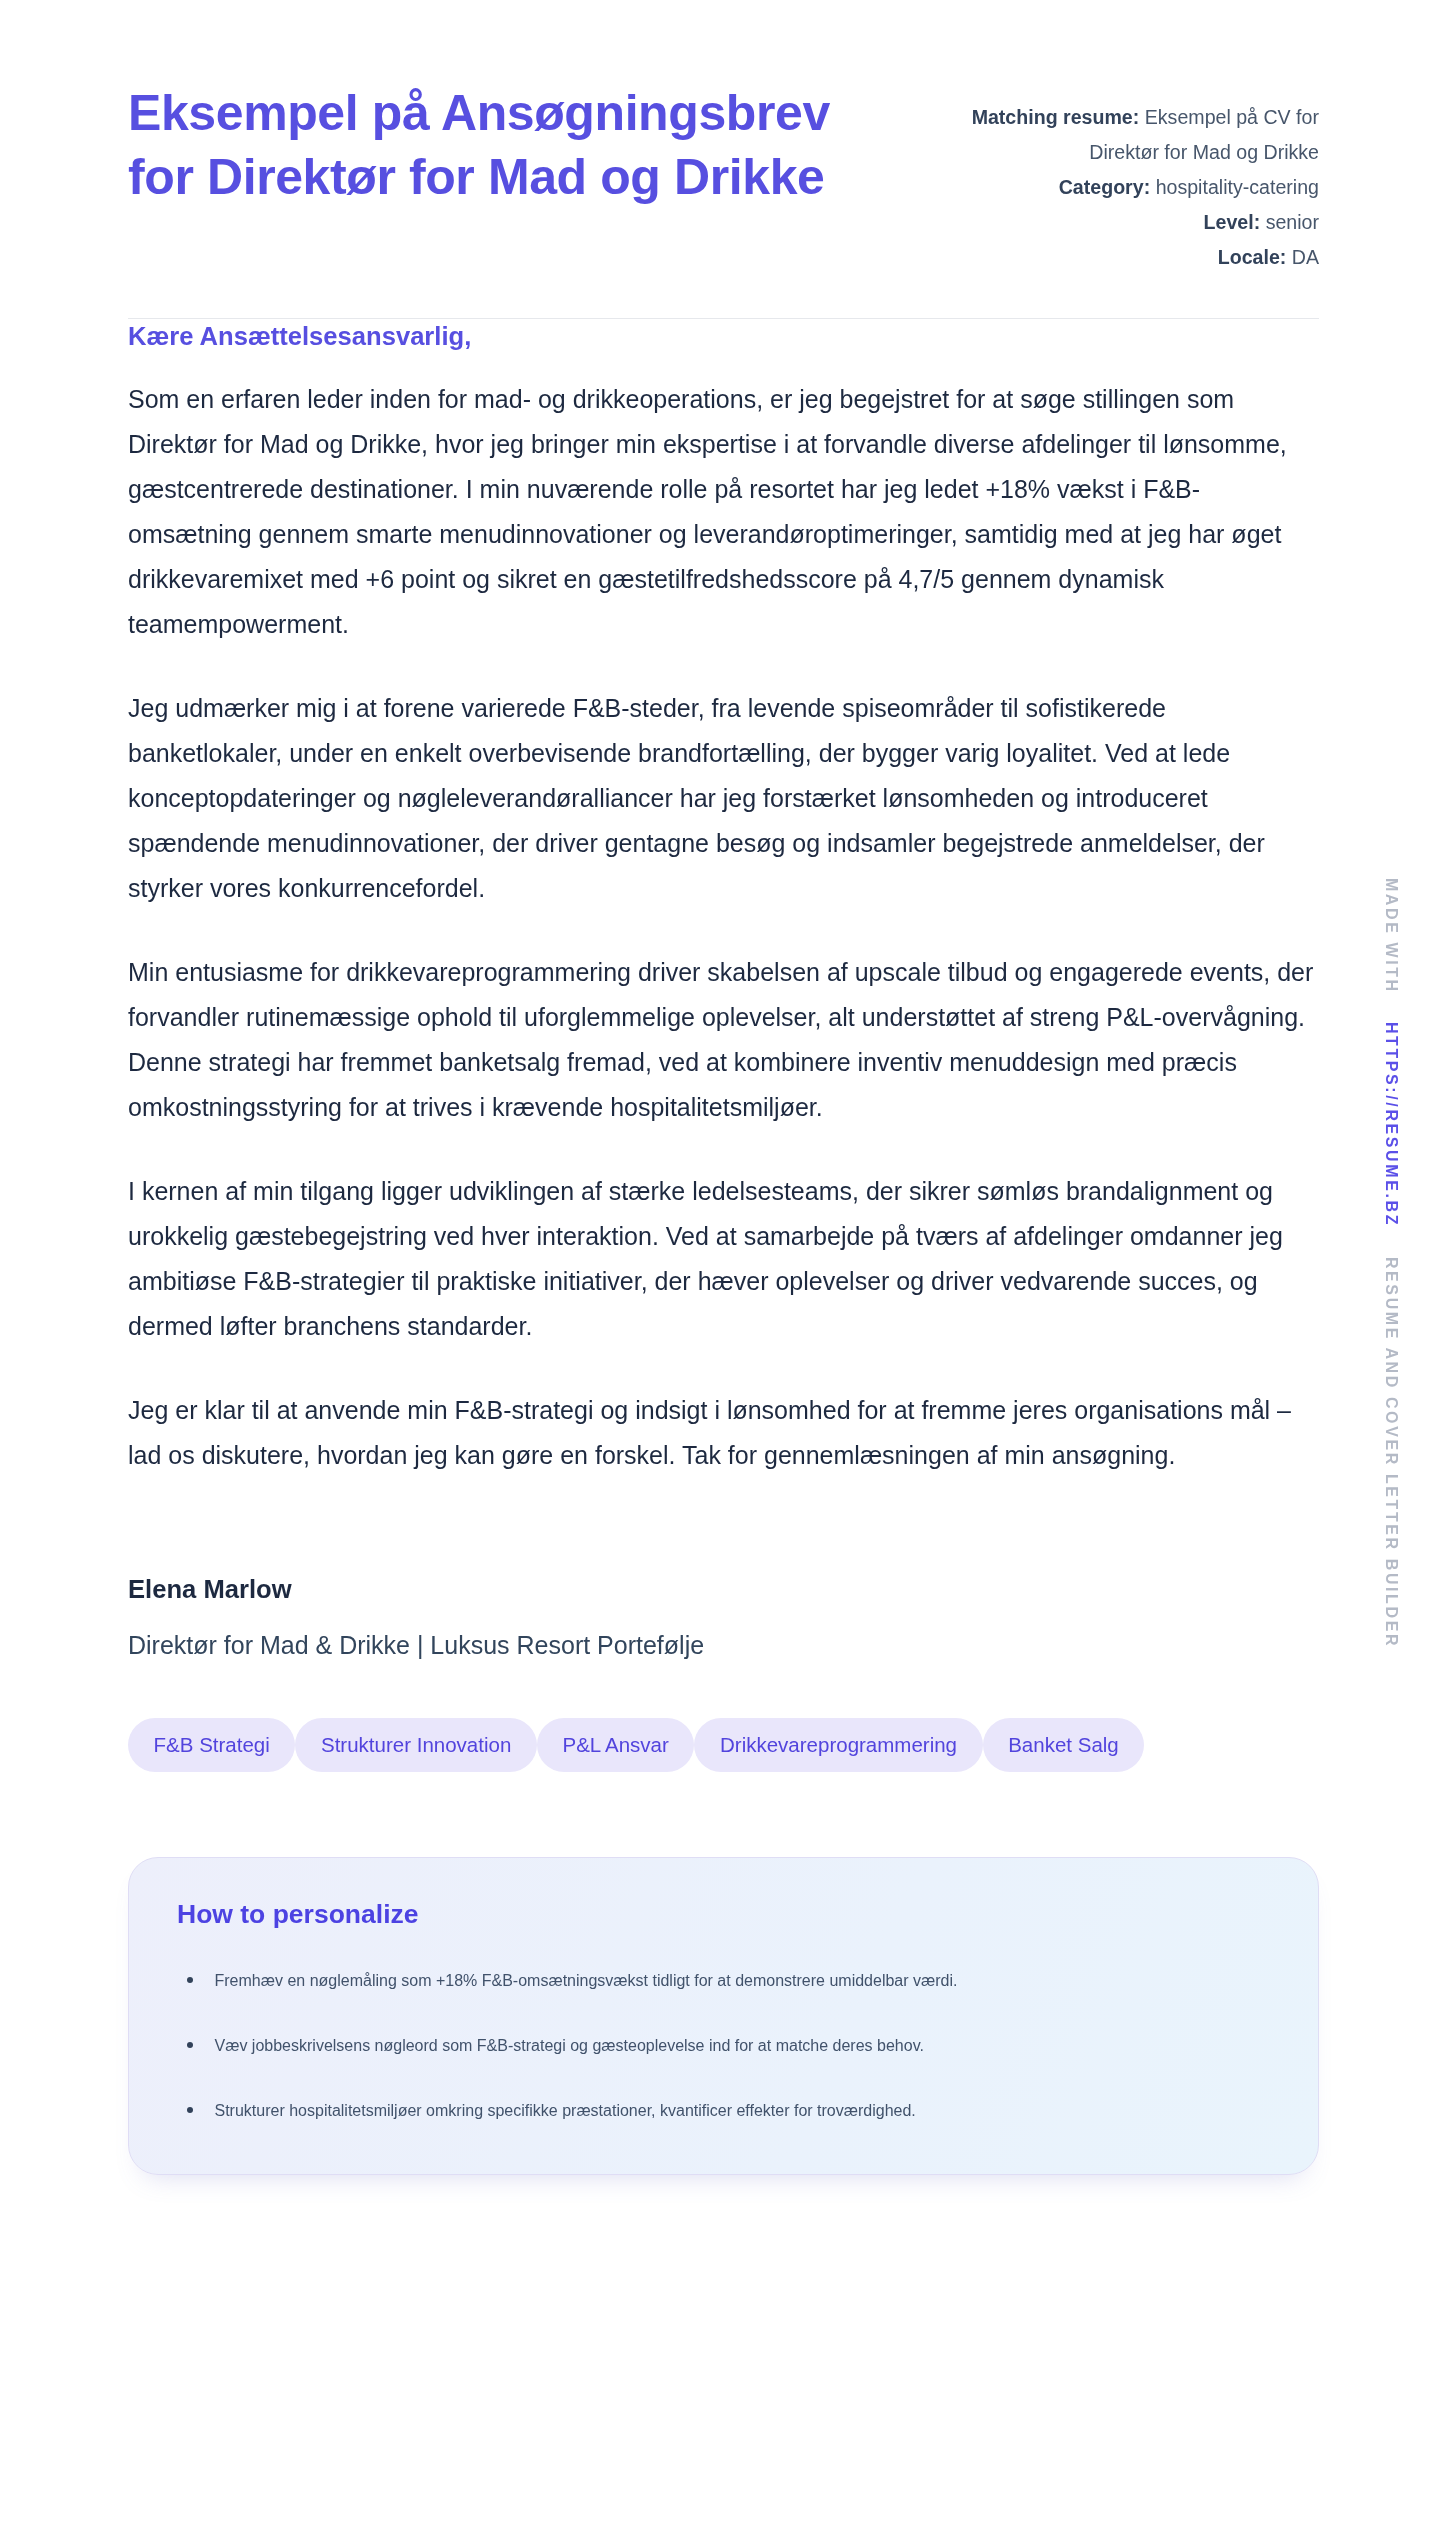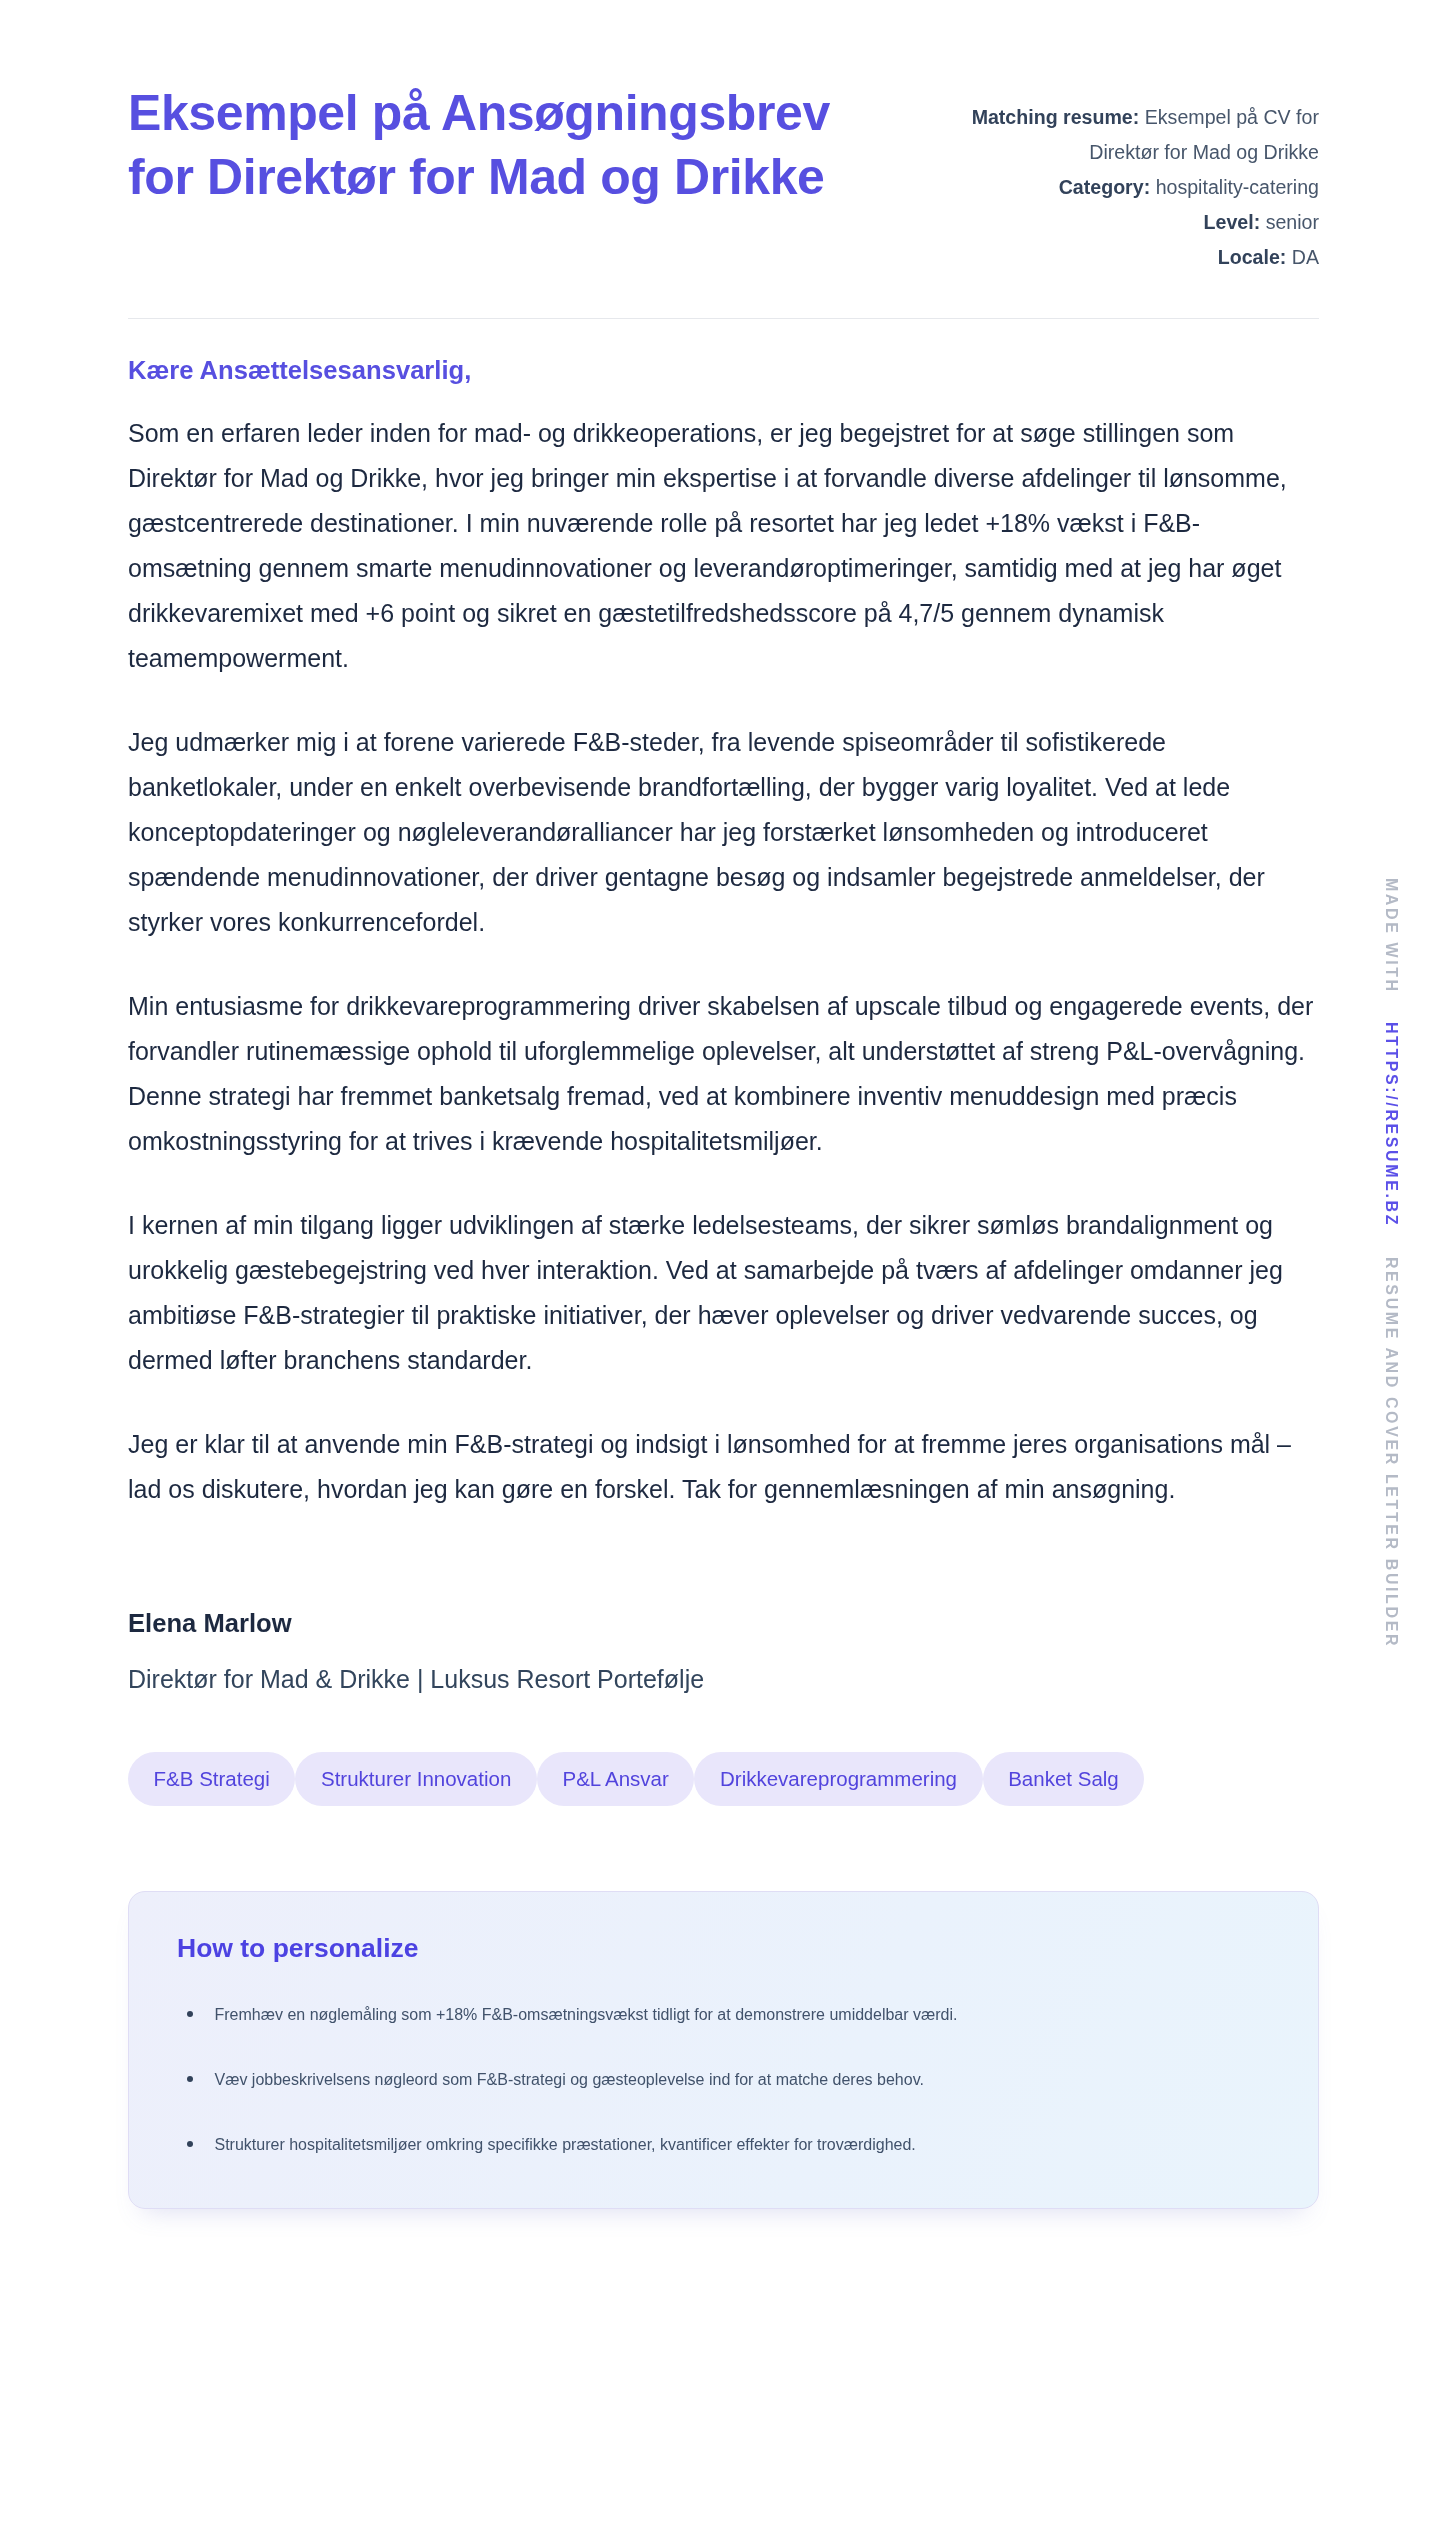--- a/index.html
+++ b/index.html
@@ -56,21 +56,20 @@
   .meta-label { font-weight: 700; color: #32425a; }
 
   .divider {
     border: none;
     border-top: 1.7px solid #e6e8ec;
     margin-top: 44px;
   }
 
   
   .greeting {
-    margin-top: 34px;
     font-size: 25.6px;
     line-height: 1.4;
     font-weight: 700;
     color: #574fe0;
   }
   .para {
     margin-top: 39px;
     font-size: 25px;
     line-height: 45px;
     font-weight: 400;
@@ -111,21 +110,21 @@
     padding: 17px 25.6px;
     border-radius: 853px;
     white-space: nowrap;
   }
 
   
   .tipbox {
     margin-top: 85px;
     background: linear-gradient(115deg, #edeffb 0%, #eaf2fc 60%, #e9f4fc 100%);
     border: 1.7px solid #dfddf5;
-    border-radius: 17px;
+    border-radius: 30px;
     padding: 39px 40px 41px 48px;
     box-shadow: 0 15.4px 25.6px -15.4px rgba(110, 115, 200, 0.25);
   }
   .tipbox-heading {
     font-size: 26.5px;
     line-height: 34px;
     font-weight: 700;
     color: #4c42e2;
   }
   .tipbox ul {

